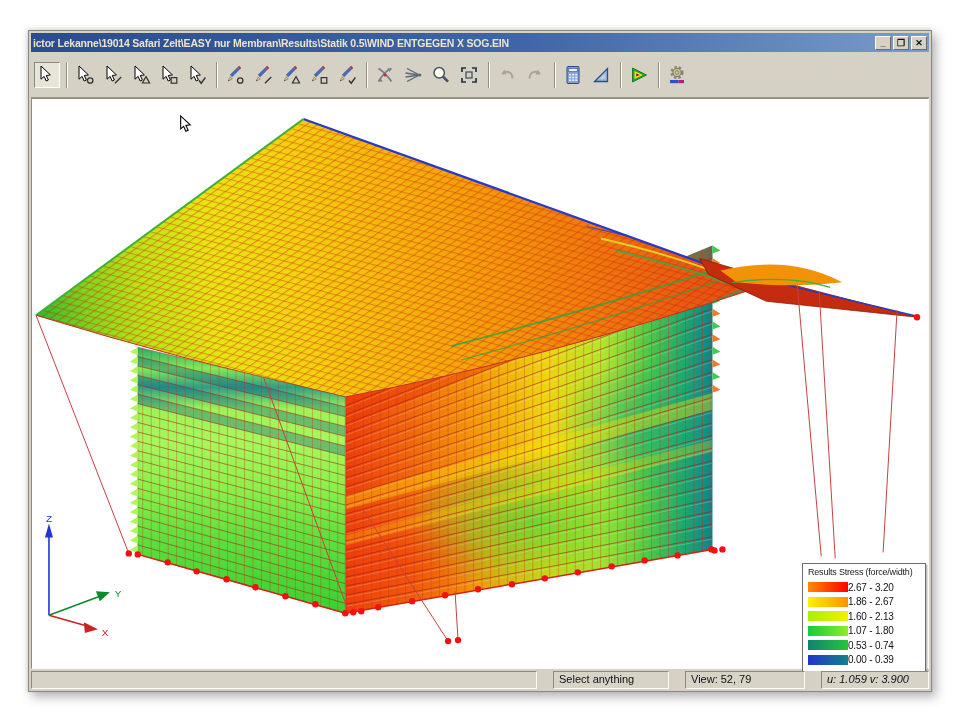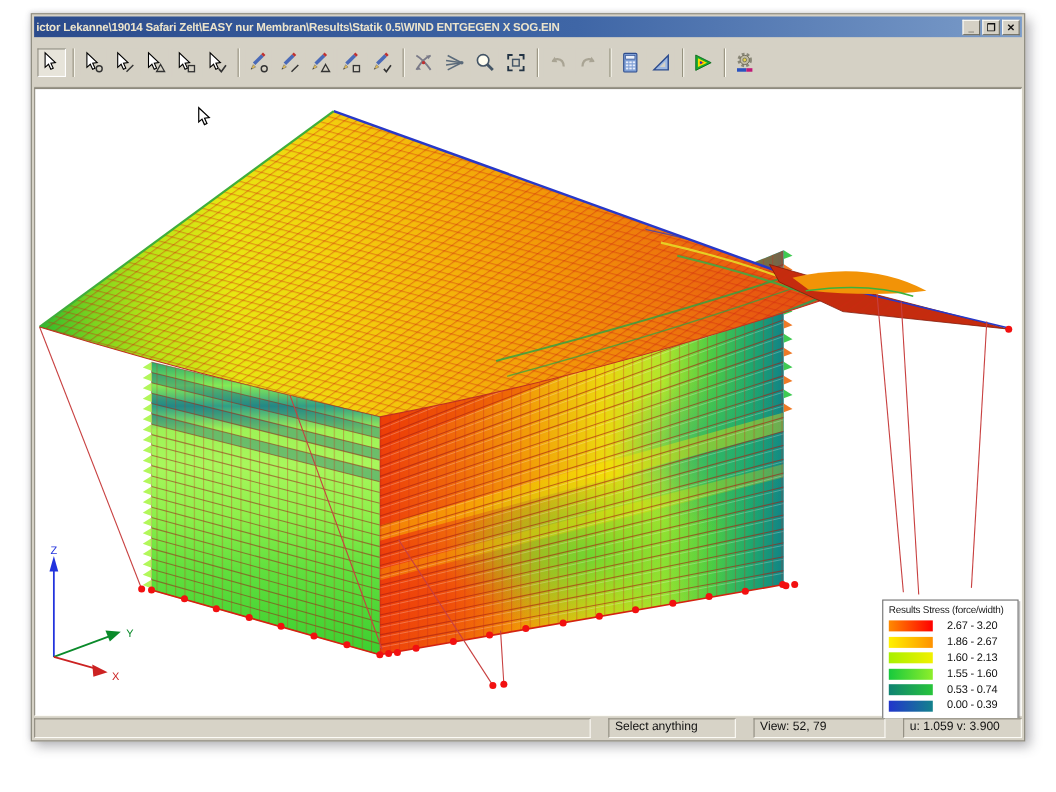--- a/index.html
+++ b/index.html
@@ -1,19 +1,19 @@
 <!DOCTYPE html>
 <html><head>
 <meta charset="utf-8">
 <style>
   * { box-sizing: border-box; margin: 0; padding: 0; }
   html,body { width:960px; height:720px; background:#fdfdfd; font-family:"Liberation Sans",sans-serif; }
   .page { position:relative; width:960px; height:720px; background:#fff; overflow:hidden; }
 
-  .window { position:absolute; left:28px; top:12px; width:904px; height:662px;
+  .window { position:absolute; left:28px; top:30px; width:904px; height:662px;
             background:#d5d1c5; border:1px solid #8a887c;
             box-shadow:4px 5px 10px rgba(90,90,100,.45), -1px -1px 4px rgba(120,120,130,.25); }
 
   .titlebar { position:absolute; left:2px; top:2px; right:2px; height:19px;
               background:linear-gradient(90deg,#2b4b8c 0%,#3f66a6 55%,#7b9cc9 100%);
               display:flex; align-items:center; padding-left:2px;
               color:#ece4cc; font-weight:bold; font-size:10.5px; letter-spacing:-0.2px; white-space:nowrap; overflow:hidden; }
   .winbtns { margin-left:auto; display:flex; gap:2px; padding-right:2px; }
   .wbtn { width:16px; height:14px; background:#d5d1c5; border:1px solid;
           border-color:#fcfbf6 #6e6c60 #6e6c60 #fcfbf6; color:#111;
@@ -31,28 +31,28 @@
   .canvas { position:absolute; left:2px; right:2px; top:67px; bottom:22px;
             background:#fff; border:1px solid; border-color:#8e8a7e #fcfbf6 #fcfbf6 #8e8a7e; }
   #scene { position:absolute; left:0; top:0; width:100%; height:100%; }
 
   .legend { position:absolute; left:770px; top:464px; width:124px; background:#fff;
             border:1px solid #6e6e6e; box-shadow:1.5px 1.5px 0 rgba(110,110,110,.45);
             padding:3px 4px 4px 5px; }
   .legend-title { font-size:9px; letter-spacing:-0.2px; margin-bottom:3px; white-space:nowrap; color:#222; }
   .legend-row { display:flex; align-items:center; height:14.5px; }
   .legend-swatch { width:40px; height:10px; display:inline-block; }
-  .legend-range { font-size:10px; margin-left:13px; letter-spacing:-0.2px; color:#111; white-space:nowrap; }
+  .legend-range { font-size:10px; letter-spacing:-0.2px; color:#111; white-space:nowrap; }
 
   .statusbar { position:absolute; left:2px; right:2px; bottom:2px; height:18px;
                background:#d5d1c5; display:flex; gap:16px; font-size:11px; color:#111; }
   .spanel { border:1px solid; border-color:#8e8a7e #fcfbf6 #fcfbf6 #8e8a7e;
             background:#d7d3c7; padding:1px 5px 0 5px; white-space:nowrap; overflow:hidden; }
   .filler { flex:1; }
-  .w1 { width:116px; } .w2 { width:120px; } .w3 { width:108px; }
+  .w1 { width:116px; } .w2 { width:120px; } .w3 { width:108px;font-style:italic; }
 </style>
 </head>
 <body>
 
 <div class="page">
   <div class="window">
 
     <div class="titlebar">
       <span>ictor Lekanne\19014 Safari Zelt\EASY nur Membran\Results\Statik 0.5\WIND ENTGEGEN X SOG.EIN</span>
       <span class="winbtns">
@@ -515,21 +515,21 @@
             <div class="legend-row">
               <span class="legend-swatch" style="background: linear-gradient(90deg, rgb(255, 242, 0), rgb(255, 145, 0));"></span>
               <span class="legend-range">1.86 - 2.67</span>
             </div>
             <div class="legend-row">
               <span class="legend-swatch" style="background: linear-gradient(90deg, rgb(168, 240, 0), rgb(242, 240, 0));"></span>
               <span class="legend-range">1.60 - 2.13</span>
             </div>
             <div class="legend-row">
               <span class="legend-swatch" style="background: linear-gradient(90deg, rgb(23, 201, 61), rgb(142, 238, 42));"></span>
-              <span class="legend-range">1.55 - 1.60</span>
+              <span class="legend-range">1.07 - 1.80</span>
             </div>
             <div class="legend-row">
               <span class="legend-swatch" style="background: linear-gradient(90deg, rgb(15, 130, 114), rgb(39, 197, 58));"></span>
               <span class="legend-range">0.53 - 0.74</span>
             </div>
             <div class="legend-row">
               <span class="legend-swatch" style="background: linear-gradient(90deg, rgb(33, 53, 204), rgb(19, 130, 140));"></span>
               <span class="legend-range">0.00 - 0.39</span>
             </div>
           </div>

